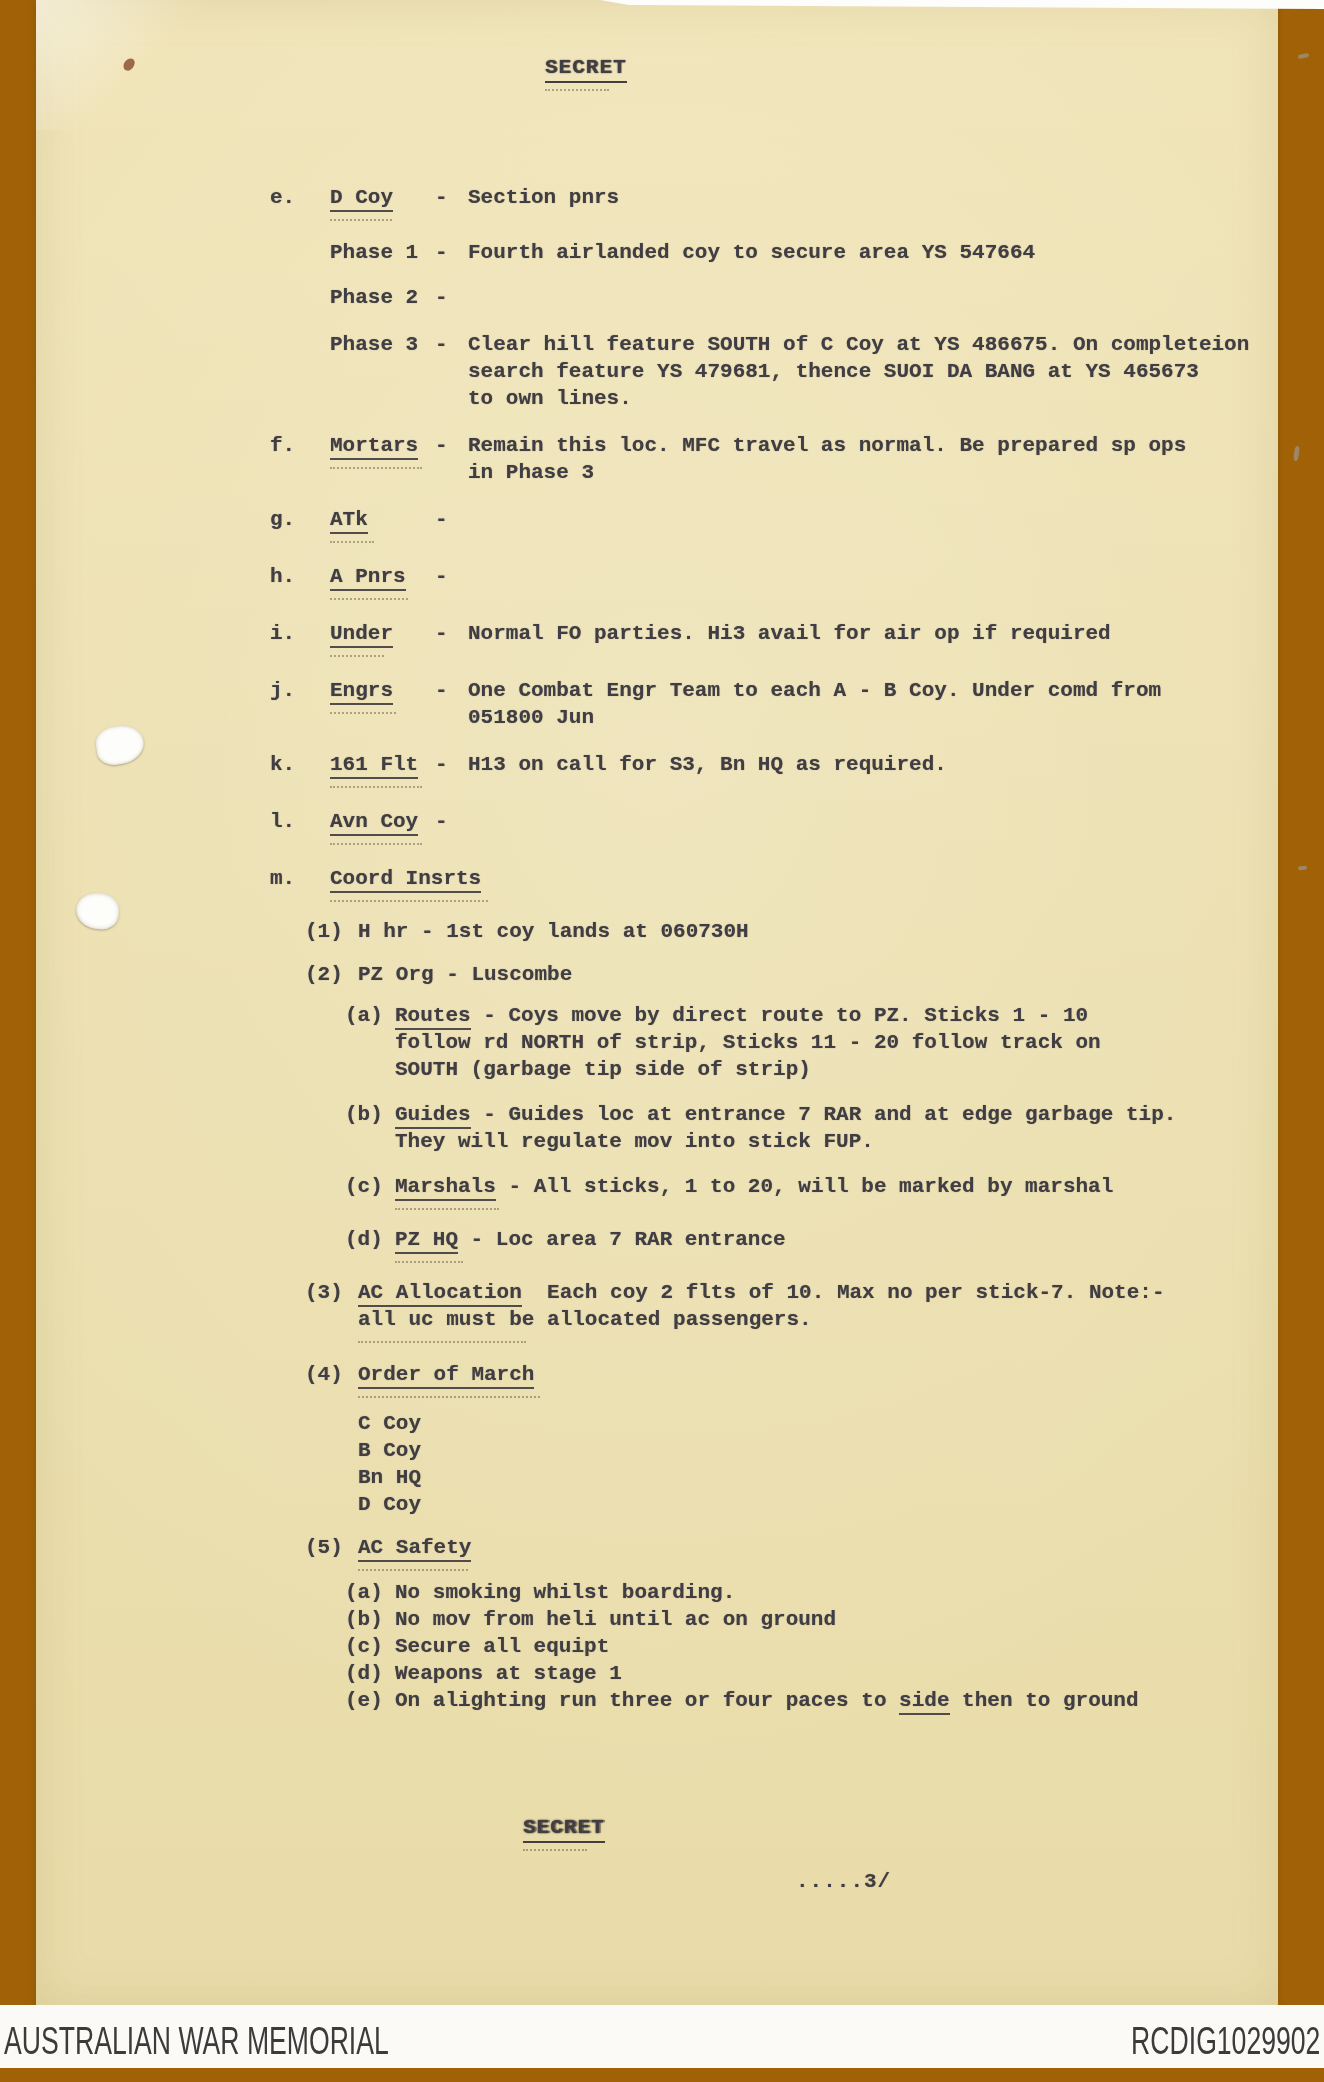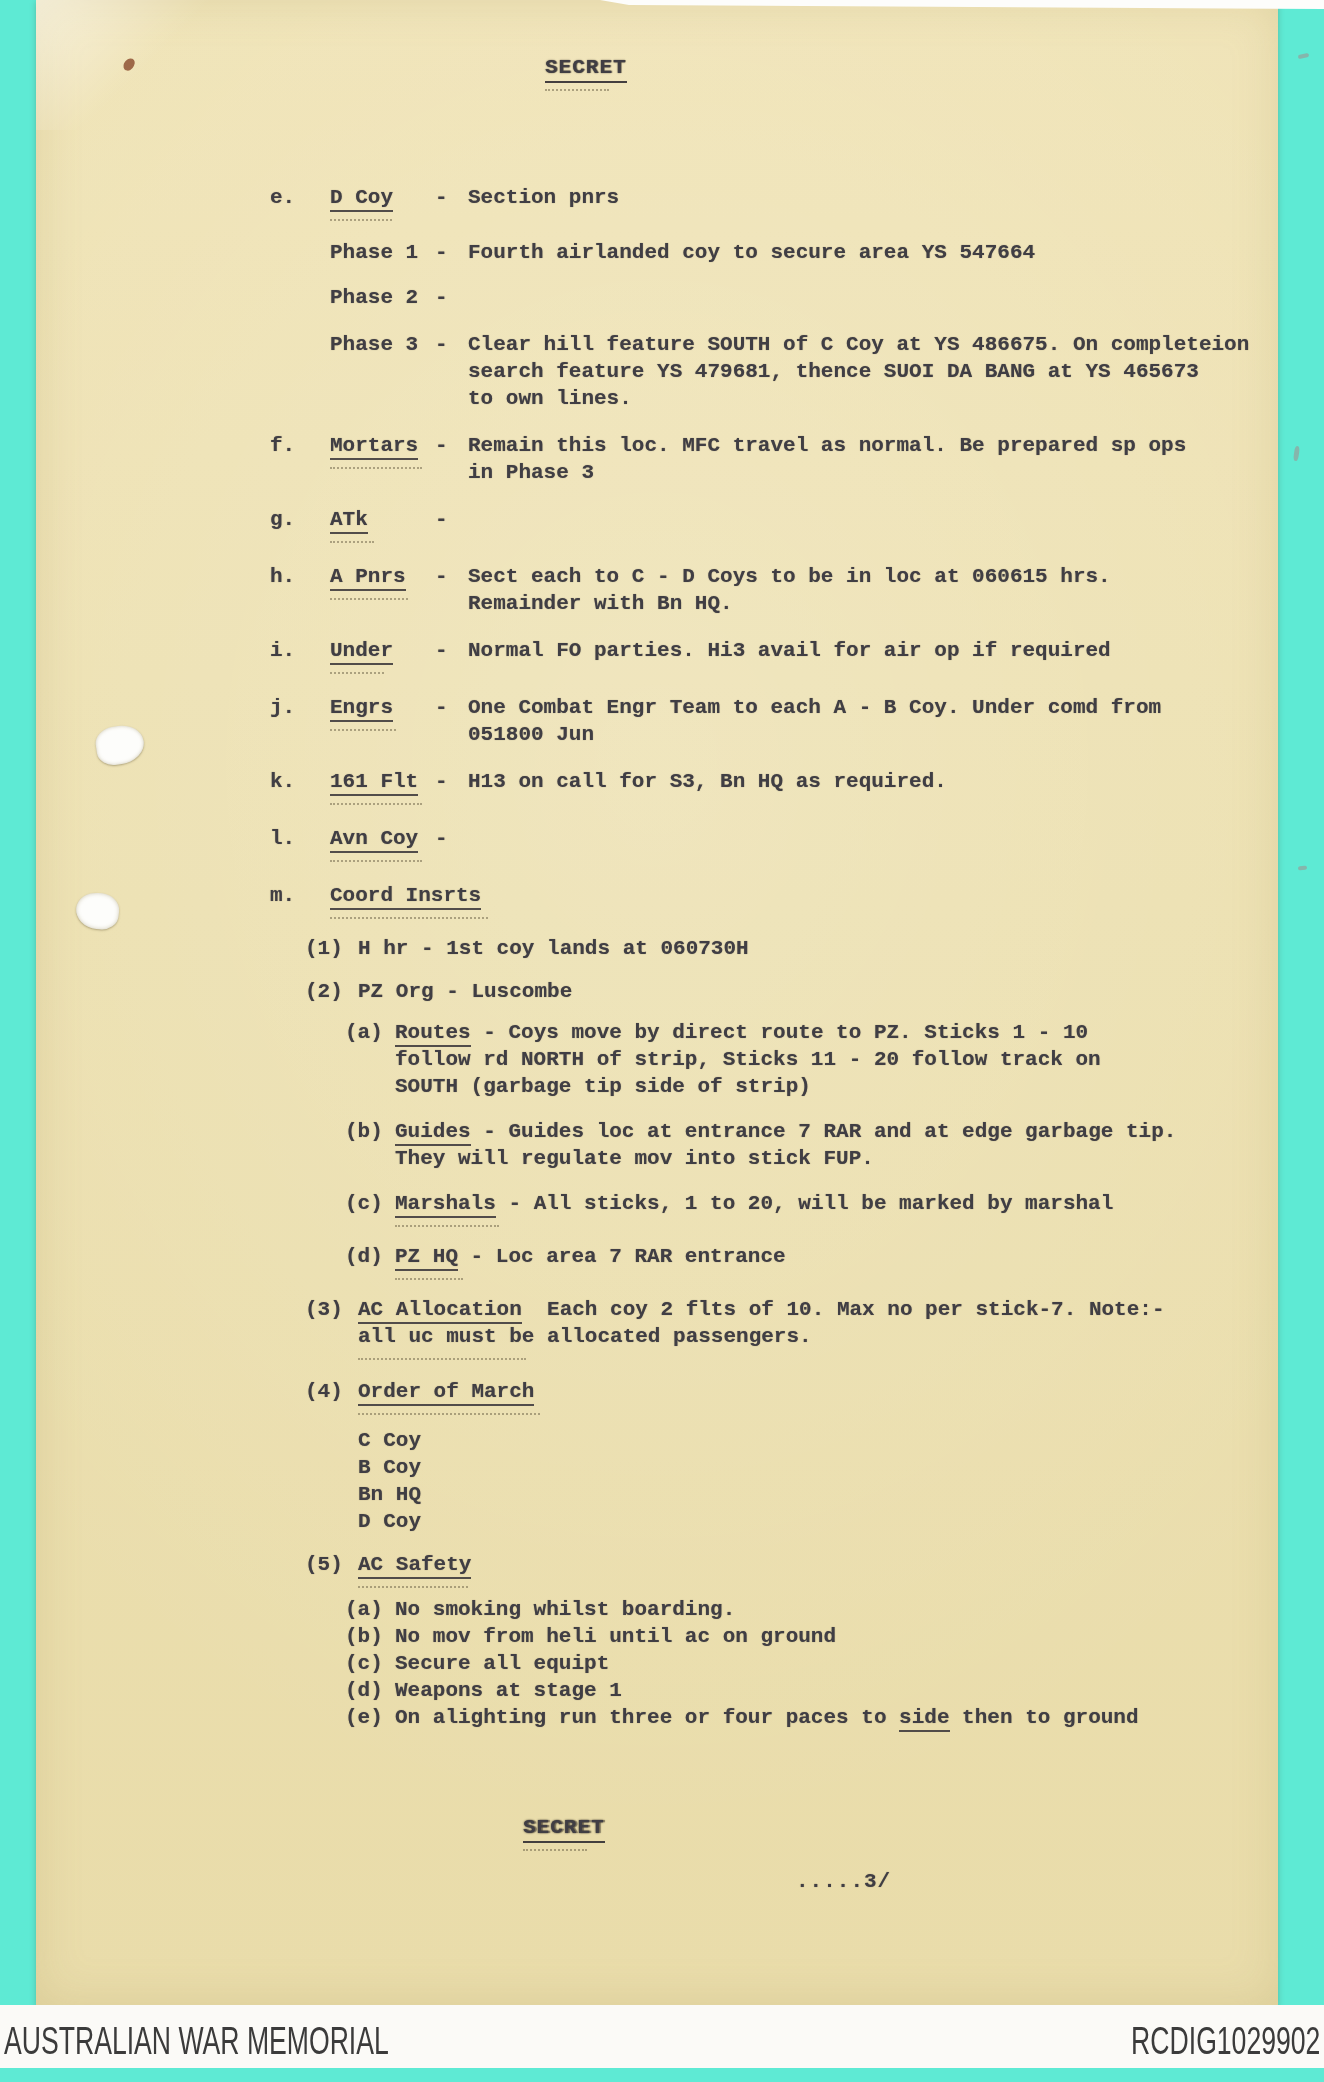--- a/index.html
+++ b/index.html
@@ -1,18 +1,18 @@
 <!DOCTYPE html>
 <html><head>
 <meta charset="utf-8">
 <style>
   html,body{margin:0;padding:0;background:#e8e8e6;}
   #scan{
     position:relative;width:1324px;height:2082px;overflow:hidden;
-    background:#5eead4;
+    background:#a16207;
     font-family:"Liberation Mono","DejaVu Sans Mono",monospace;
   }
   .paper{
     position:absolute;left:36px;top:0;width:1242px;height:2005px;
     background:
       radial-gradient(120% 90% at 50% 38%, rgba(255,255,255,.16), rgba(0,0,0,0) 60%),
       linear-gradient(180deg,#f0e4b8 0%,#ece0b0 45%,#e9dcaa 100%);
     box-shadow: inset 0 0 46px rgba(168,148,88,.22), 0 2px 6px rgba(60,50,20,.25);
   }
   .crease{position:absolute;left:0;top:0;width:190px;height:130px;
@@ -118,22 +118,20 @@
         <span><span class="u">ATk</span>
           <div class="ghost" style="width:44px"></div></span>
         <span>-</span>
       </div>
 
       <div class="r-item gap20">
         <span>h.</span>
         <span><span class="u">A Pnrs</span>
           <div class="ghost" style="width:78px"></div></span>
         <span>-</span>
-        <span class="desc">Sect each to C - D Coys to be in loc at 060615 hrs.
-Remainder with Bn HQ.</span>
       </div>
 
       <div class="r-item gap20">
         <span>i.</span>
         <span><span class="u">Under</span>
           <div class="ghost" style="width:54px"></div></span>
         <span>-</span>
         <span class="desc">Normal FO parties. Hi3 avail for air op if required</span>
       </div>
 

